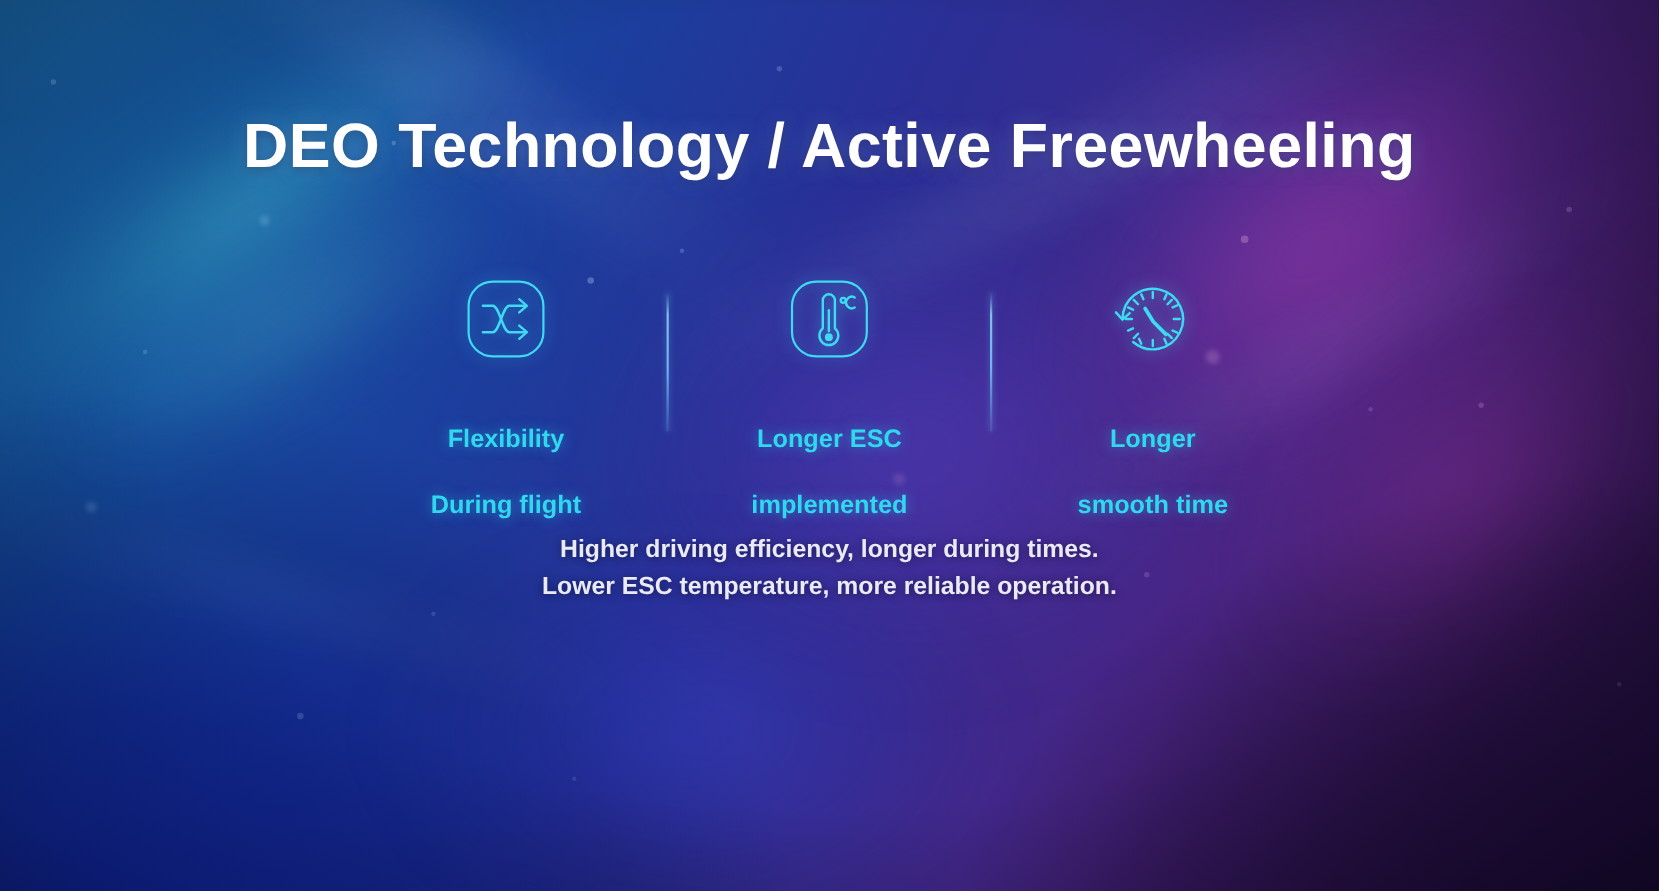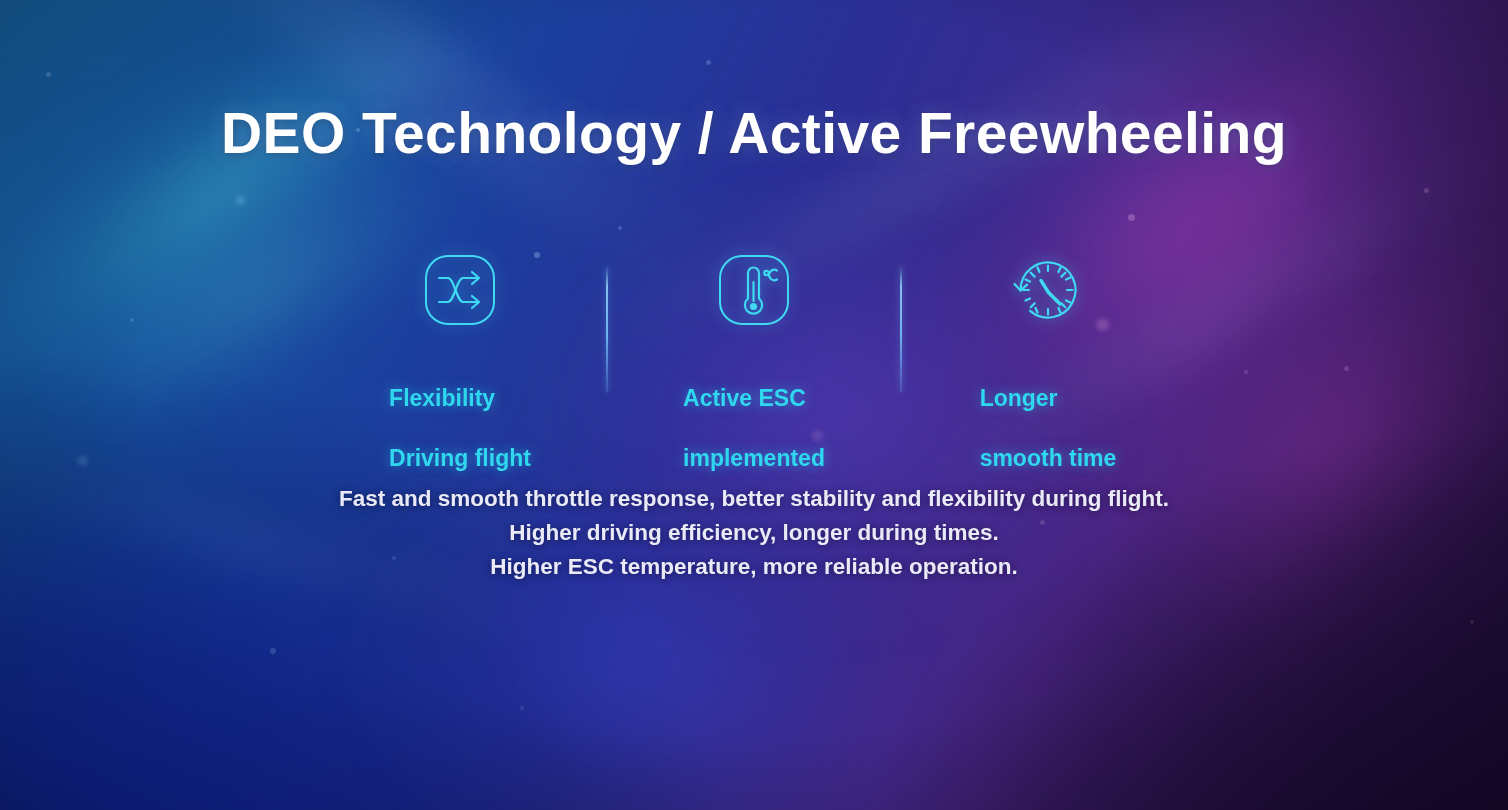--- a/index.html
+++ b/index.html
@@ -225,20 +225,21 @@
     height: 84px;
     display: flex;
     align-items: center;
     justify-content: center;
     filter: drop-shadow(0 0 7px rgba(60,220,255,0.55));
   }
   .feature-icon svg { display: block; overflow: visible; }
 
   .feature-label {
     margin-top: 22px;
+    text-align: center;
     font-size: 23px;
     font-weight: 700;
     line-height: 1.30;
     color: #2fd8ef;
     text-shadow: 0 0 12px rgba(45,200,235,0.55);
     white-space: pre-line;
   }
 
   .feature-divider {
     width: 2px;
@@ -323,39 +324,39 @@
           <svg width="78" height="78" viewBox="0 0 78 78" fill="none" stroke="#3fd9f2" stroke-width="2.2" stroke-linecap="round" stroke-linejoin="round">
             <rect x="5" y="5" width="68" height="68" rx="22" ry="22" stroke-width="2"></rect>
             <path d="M18 27 H27 C33 27 36 51 42 51 H57"></path>
             <path d="M18 51 H27 C33 51 36 27 42 27 H57"></path>
             <polyline points="51,21 58,27 51,33"></polyline>
             <polyline points="51,45 58,51 51,57"></polyline>
           </svg>
         </div>
         <div class="feature-label">
           <span>Flexibility</span><br>
-          <span>Driving flight</span>
+          <span>During flight</span>
         </div>
       </div>
 
       <div class="feature-divider"></div>
 
       <div class="feature">
         <div class="feature-icon">
           <svg width="78" height="78" viewBox="0 0 78 78" fill="none" stroke="#3fd9f2" stroke-width="2.2" stroke-linecap="round" stroke-linejoin="round">
             <rect x="5" y="5" width="68" height="68" rx="22" ry="22" stroke-width="2"></rect>
             <path d="M33 22 a5.5 5.5 0 0 1 11 0 V47.5 a8.6 8.6 0 1 1 -11 0 Z"></path>
             <line x1="38.5" y1="31" x2="38.5" y2="50"></line>
             <circle cx="38.5" cy="55.5" r="3.6" fill="#3fd9f2" stroke="none"></circle>
             <circle cx="51.5" cy="22" r="2.2"></circle>
             <path d="M62 19.5 a5.2 5.2 0 1 0 0 9"></path>
           </svg>
         </div>
         <div class="feature-label">
-          <span>Active ESC</span><br>
+          <span>Longer ESC</span><br>
           <span>implemented</span>
         </div>
       </div>
 
       <div class="feature-divider"></div>
 
       <div class="feature">
         <div class="feature-icon">
           <svg width="78" height="78" viewBox="0 0 78 78" fill="none" stroke="#3fd9f2" stroke-width="2.2" stroke-linecap="round" stroke-linejoin="round">
             <path d="M11.5 39 a27.5 27.5 0 1 1 9.6 20.9"></path>
@@ -381,19 +382,18 @@
         </div>
         <div class="feature-label">
           <span>Longer</span><br>
           <span>smooth time</span>
         </div>
       </div>
 
     </div>
 
     <div class="paragraph">
-      <div class="line">Fast and smooth throttle response, better stability and flexibility during flight.</div>
       <div class="line">Higher driving efficiency, longer during times.</div>
-      <div class="line">Higher ESC temperature, more reliable operation.</div>
+      <div class="line">Lower ESC temperature, more reliable operation.</div>
     </div>
 
   </div>
 </div>
 
 </body></html>

